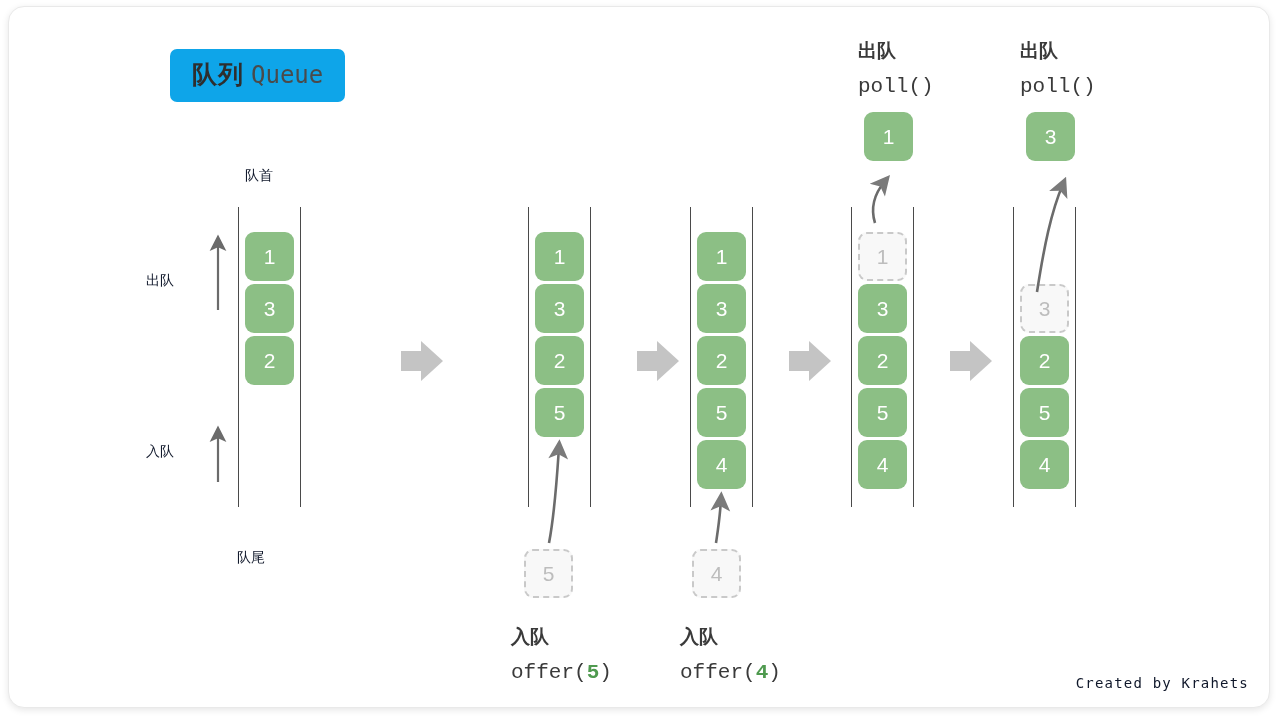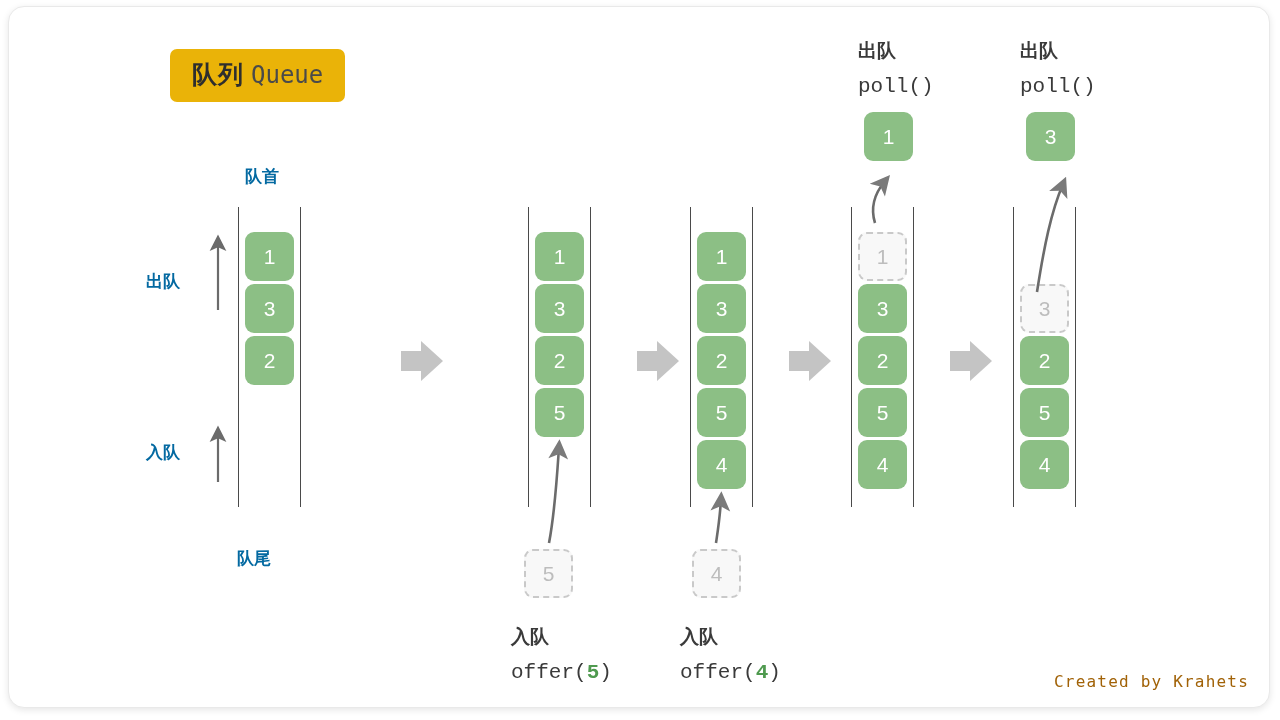--- a/index.html
+++ b/index.html
@@ -21,38 +21,38 @@
     box-sizing:border-box;
     overflow:hidden;
   }
   .stage{position:absolute;left:0;top:0;width:1262px;height:702px;}
 
   
   .title-chip{
     position:absolute;
     left:161px;top:42px;
     padding:13px 22px 15px 22px;
-    background:#eab308;
+    background:#0ea5e9;
     border-radius:7px;
     white-space:nowrap;
     line-height:1;
   }
   .title-cn{
     font-size:25px;font-weight:bold;color:#2e2e2e;
     letter-spacing:1px;
   }
   .title-en{
     font-family:"DejaVu Sans Mono","Liberation Mono",monospace;
     font-size:24px;color:#4a4a4a;margin-left:7px;
   }
 
   
   .cn-bold{
     position:absolute;
-    font-size:17px;font-weight:bold;color:#0369a1;
+    font-size:14px;font-weight:normal;color:#0f172a;
     white-space:nowrap;line-height:1;
   }
   .hdr{
     position:absolute;
     white-space:nowrap;text-align:left;line-height:36px;
   }
   .hdr .l1{
     display:block;font-size:19px;font-weight:bold;color:#3a3a3a;
   }
   .hdr .l2{
@@ -87,21 +87,21 @@
   }
 
   
   .ov{position:absolute;left:0;top:0;width:1262px;height:702px;pointer-events:none;}
 
   
   .watermark{
     position:absolute;
     right:22px;bottom:18px;
     font-family:"DejaVu Sans Mono","Liberation Mono",monospace;
-    font-size:16px;color:#a16207;letter-spacing:1.2px;
+    font-size:14px;color:#0f172a;letter-spacing:1.2px;
     white-space:nowrap;
     margin-left:41px;
   }
 </style>
 </head>
 <body>
 
 <div class="card">
   <div class="stage">
 

